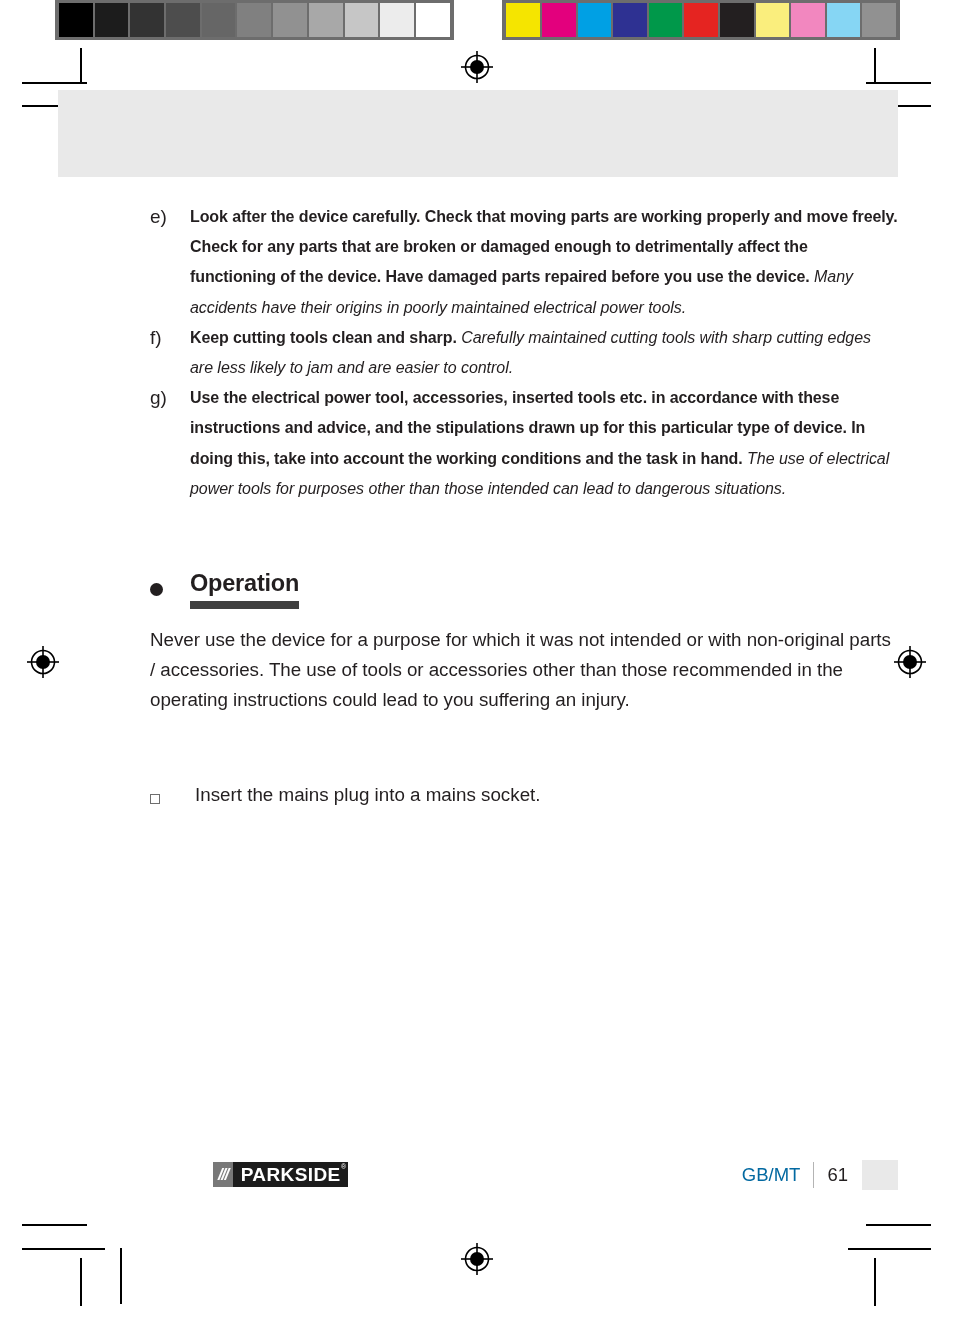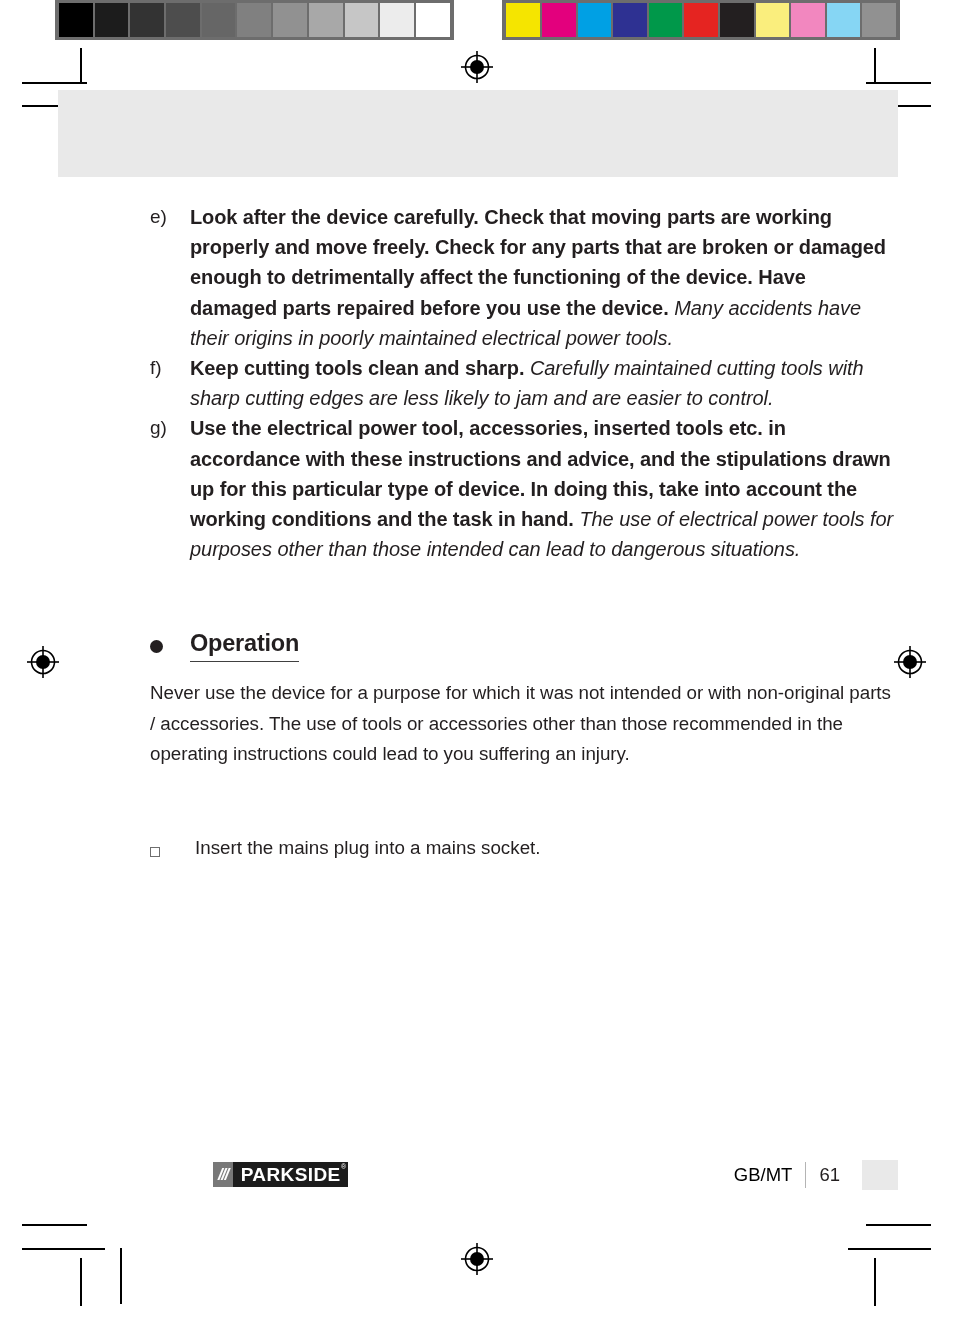--- a/index.html
+++ b/index.html
@@ -106,21 +106,21 @@
   .alpha-marker {
     width: 40px;
     flex: 0 0 40px;
     font-size: 19px;
     line-height: 30.2px;
     color: #231f20;
     font-weight: 400;
   }
   .alpha-body {
     flex: 1 1 auto;
-    font-size: 20px;
+    font-size: 16px;
     line-height: 30.2px;
     color: #231f20;
     text-align: left;
   }
   .lead {
     font-weight: bold;
     letter-spacing: -0.1px;
   }
   .expl {
     font-style: italic;
@@ -149,21 +149,21 @@
   .head-bullet.gray { background: #8a8a8a; }
 
   .head-text {
     font-size: 23.5px;
     font-weight: bold;
     letter-spacing: -0.2px;
     padding-bottom: 4px;
   }
   .head-text.dark {
     color: #231f20;
-    border-bottom: 1px solid #404040;
+    border-bottom: 8px solid #404040;
   }
   .head-text.gray {
     color: #8a8a8a;
   }
 
   .body-para {
     font-size: 18.8px;
     line-height: 30.2px;
     color: #231f20;
     letter-spacing: -0.05px;
@@ -246,34 +246,34 @@
   #footer-right {
     position: absolute;
     right: 0px;
     top: 0px;
     display: flex;
     align-items: center;
     height: 28px;
   }
   #locale {
     font-size: 18.5px;
-    color: #000000;
+    color: #0369a1;
     padding-right: 13px;
     text-align: right;
   }
   #divider-line {
     width: 1px;
     height: 26px;
     background: #b4b4b4;
   }
   #pagenum {
     font-size: 18.5px;
     color: #231f20;
     padding-left: 13px;
-    padding-right: 22px;
+    padding-right: 14px;
   }
   #page-tab {
     width: 36px;
     height: 30px;
     background: #e9e9e9;
   }
 </style>
 </head>
 <body>
 

